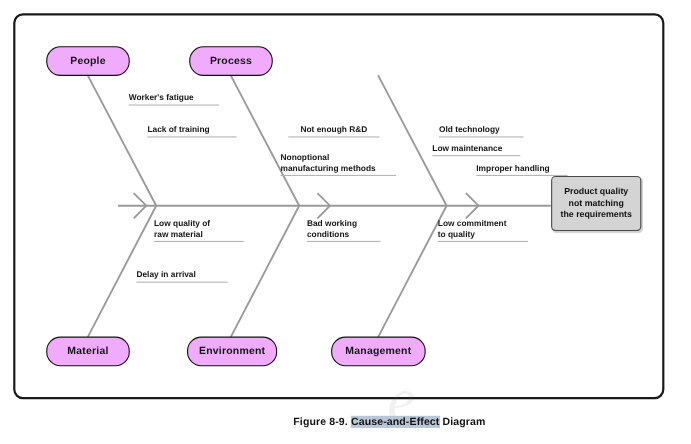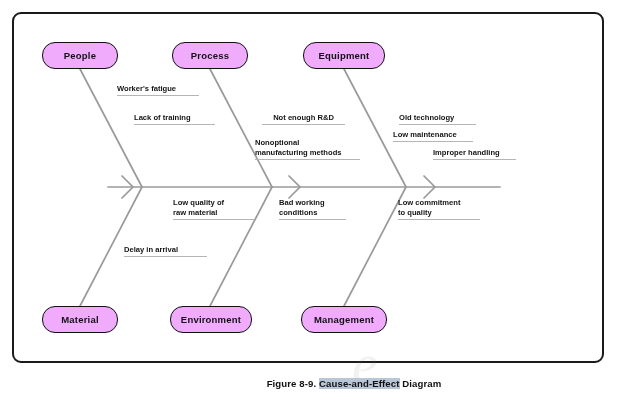--- a/index.html
+++ b/index.html
@@ -140,53 +140,55 @@
   </svg>
 
   <div class="cat-box" style="left:42px; top:42px; width:76px; height:27px;">
     <span>People</span>
   </div>
 
   <div class="cat-box" style="left:172px; top:42px; width:76px; height:27px;">
     <span>Process</span>
   </div>
 
-  <div class="cat-box" style="left:303px; top:42px; width:82px; height:27px;">
-    <span>Equipment</span>
-  </div>
 
   <div class="cat-box" style="left:42px; top:306px; width:76px; height:27px;">
     <span>Material</span>
   </div>
 
   <div class="cat-box" style="left:170px; top:306px; width:82px; height:27px;">
     <span>Environment</span>
   </div>
 
   <div class="cat-box" style="left:301px; top:306px; width:86px; height:27px;">
     <span>Management</span>
   </div>
 
+  <div class="effect-box" style="left:501px; top:160px; width:82px; height:50px;">
+    <span>Product quality</span>
+    <span>not matching</span>
+    <span>the requirements</span>
+  </div>
 
   <div class="cause left-branch" style="left:117px; top:84px; width:82px;">Worker's fatigue</div>
 
   <div class="cause left-branch" style="left:134px; top:113px; width:81px;">Lack of training</div>
 
   <div class="cause left-branch" style="left:262px; top:113px; width:83px;text-align:center;">Not enough R&amp;D</div>
 
   <div class="cause right-branch" style="left:255px; top:138px; width:105px;">Nonoptional
 manufacturing methods</div>
 
   <div class="cause left-branch" style="left:393px; top:84px; width:80px;margin-top:46px;">Low maintenance</div>
 
   <div class="cause left-branch" style="left:399px; top:113px; width:77px;">Old technology</div>
 
   <div class="cause left-branch" style="left:412px; top:148px; width:83px;margin-left:21px;">Improper handling</div>
 
-  <div class="cause left-branch" style="left:140px; top:198px; width:82px;margin-left:33px;">Low quality of
+  <div class="cause left-branch" style="left:140px; top:198px; width:82px;">Low quality of
 raw material</div>
 
   <div class="cause left-branch" style="left:124px; top:245px; width:83px;">Delay in arrival</div>
 
   <div class="cause right-branch" style="left:279px; top:198px; width:67px;">Bad working
 conditions</div>
 
   <div class="cause right-branch" style="left:398px; top:198px; width:82px;">Low commitment
 to quality</div>
 

